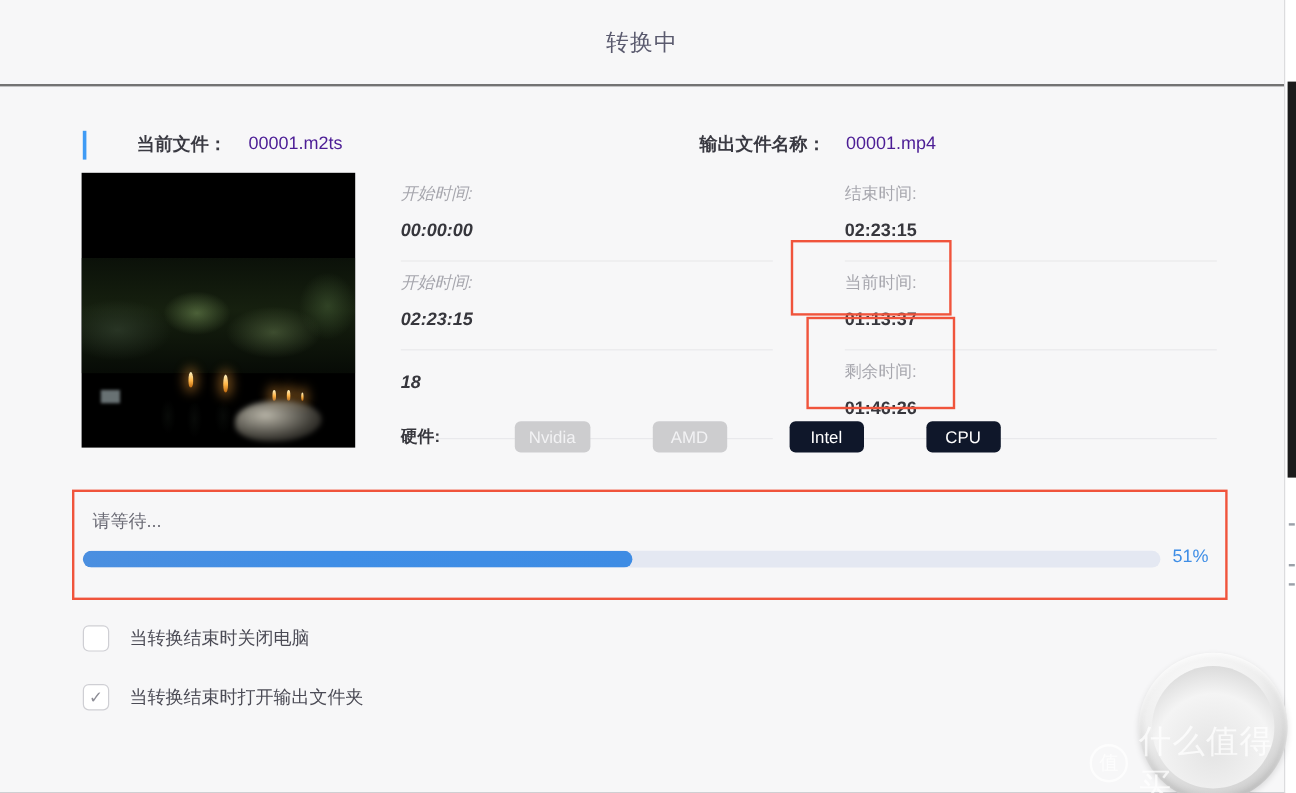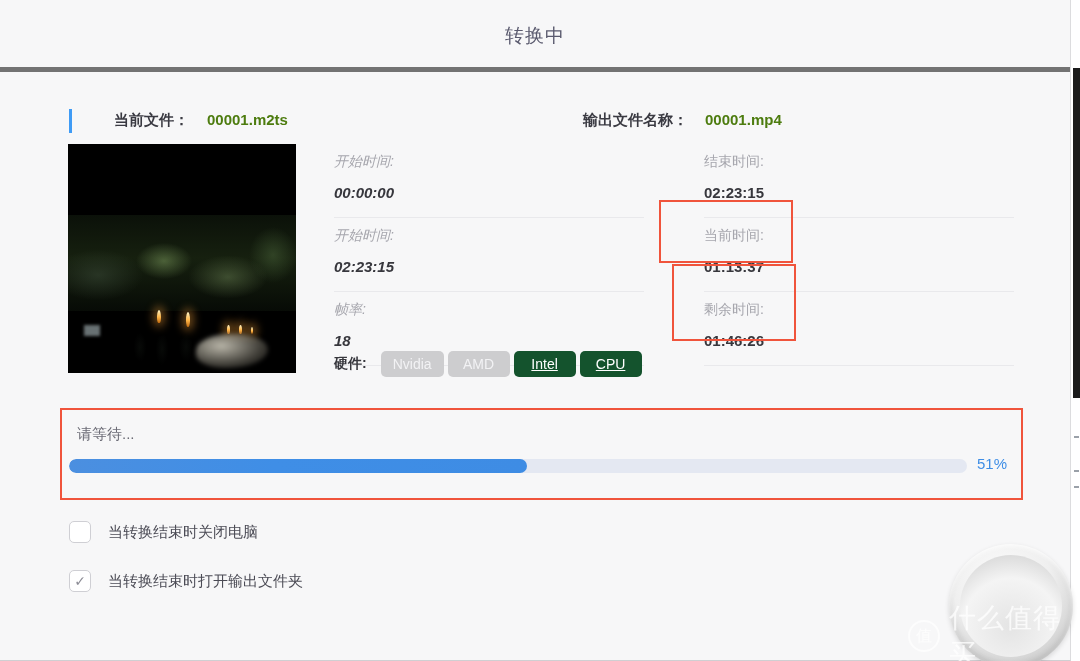--- a/index.html
+++ b/index.html
@@ -23,21 +23,21 @@
     background: #f7f7f8;
     border-right: 1px solid #dcdcde;
     border-bottom: 1px solid #cfcfd2;
   }
 
   
   .titlebar {
     position: absolute;
     left: 0; top: 0; width: 100%; height: 72px;
     background: #f7f7f8;
-    border-bottom: 5px solid #737373;
+    border-bottom: 2px solid #737373;
   }
   .titlebar-title {
     position: absolute;
     left: 0; right: 0; top: 23px;
     text-align: center;
     font-size: 19px;
     color: #5a5a6e;
     letter-spacing: 1px;
   }
 
@@ -54,22 +54,22 @@
   }
   .fr-label {
     position: absolute;
     font-size: 15px;
     font-weight: bold;
     color: #3a3a42;
   }
   .fr-value {
     position: absolute;
     font-size: 15px;
-    font-weight: bold;
-    color: #4d7c0f;
+    font-weight: normal;
+    color: #4c1d95;
   }
   .fr-label.cur  { left: 114px; top: 6px; }
   .fr-value.cur  { left: 207px; top: 6px; }
   .fr-label.out  { left: 583px; top: 6px; }
   .fr-value.out  { left: 705px; top: 6px; }
 
   
   .thumb {
     position: absolute;
     left: 68px; top: 144px;
@@ -163,41 +163,42 @@
   .redbox.rb2 { left: 672px; top: 264px; width: 124px; height: 77px; }
   .redbox.rb3 { left: 60px;  top: 408px; width: 963px; height: 92px; }
 
   
   .hw-row {
     position: absolute;
     left: 334px; top: 350px;
     height: 28px;
     display: flex;
     align-items: center;
+    gap: 48px;
   }
   .hw-label {
     font-size: 14px;
     color: #37373d;
     font-weight: bold;
     margin-right: 14px;
   }
   .hw-badge {
     display: inline-flex;
     align-items: center;
     justify-content: center;
     min-width: 62px;
     height: 26px;
     padding: 0 12px;
     margin-right: 4px;
     border-radius: 5px;
     font-size: 14px;
     line-height: 1;
   }
   .hw-badge.off { background: #cdcdcf; color: #f2f2f4; }
-  .hw-badge.on  { background: #14532d; color: #ffffff; text-decoration: underline; }
+  .hw-badge.on  { background: #0f172a; color: #ffffff; }
 
   
   .prog-panel {
     position: absolute;
     left: 60px; top: 408px;
     width: 1048px; height: 92px;
   }
   .prog-wait {
     position: absolute;
     left: 17px; top: 17px;
@@ -410,21 +411,20 @@
     <div class="info-col left">
       <div class="info-cell">
         <div class="info-key">开始时间:</div>
         <div class="info-val">00:00:00</div>
       </div>
       <div class="info-cell">
         <div class="info-key">开始时间:</div>
         <div class="info-val">02:23:15</div>
       </div>
       <div class="info-cell last">
-        <div class="info-key">帧率:</div>
         <div class="info-val">18</div>
       </div>
     </div>
 
     <div class="info-col right">
       <div class="info-cell">
         <div class="info-key">结束时间:</div>
         <div class="info-val">02:23:15</div>
       </div>
       <div class="info-cell">

